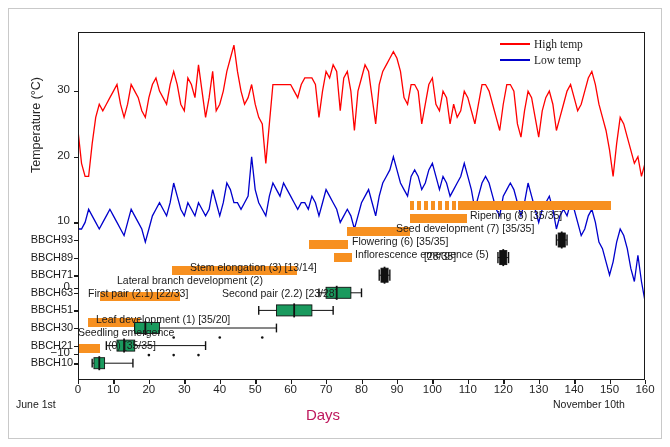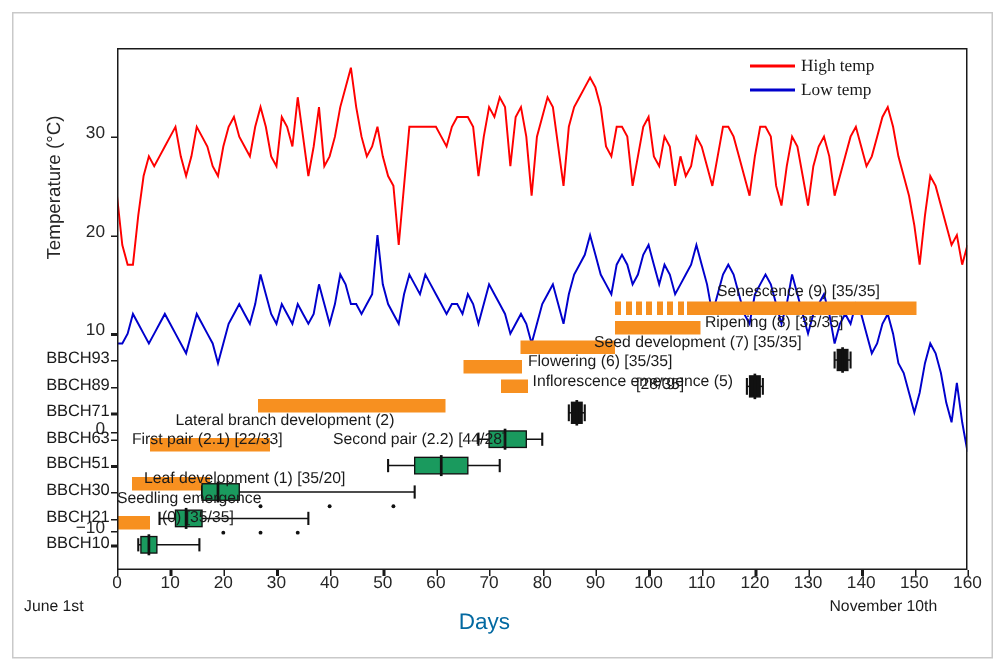--- a/index.html
+++ b/index.html
@@ -91,21 +91,21 @@
     top: 380px;
     width: 1.4px; height: 4px;
     background: #1a1a1a;
   }
   #xlabel-days {
     position: absolute;
     left: 0; top: 406px;
     width: 608px;
     text-align: center;
     font-size: 15px;
-    color: #0369a1;
+    color: #be185d;
     padding-left: 38px;
   }
   .edge-date {
     position: absolute;
     top: 398px;
     font-size: 10.5px;
     color: #1a1a1a;
     white-space: nowrap;
   }
   #date-start { left: 16px; }
@@ -316,25 +316,25 @@
     <div class="ytick-mark" style="top: 288.075px; left: 74px;"></div>
     <div class="ytick-mark" style="top: 353.736px; left: 74px;"></div>
     <div class="ytick-mark" style="top: 240px; left: 74px;"></div>
     <div class="ytick-mark" style="top: 257.6px; left: 74px;"></div>
     <div class="ytick-mark" style="top: 275.2px; left: 74px;"></div>
     <div class="ytick-mark" style="top: 292.8px; left: 74px;"></div>
     <div class="ytick-mark" style="top: 310.4px; left: 74px;"></div>
     <div class="ytick-mark" style="top: 328px; left: 74px;"></div>
     <div class="ytick-mark" style="top: 345.6px; left: 74px;"></div>
     <div class="ytick-mark" style="top: 363.2px; left: 74px;"></div>
-    <div class="pheno-text" style="left: 478px; top: 188px;">Senescence (9) [35/35]</div>
     <div class="pheno-text" style="left: 470px; top: 209px;">Ripening (8) [35/35]</div>
     <div class="pheno-text" style="left: 396px; top: 222px;">Seed development (7) [35/35]</div>
     <div class="pheno-text" style="left: 352px; top: 235px;">Flowering (6) [35/35]</div>
     <div class="pheno-text" style="left: 355px; top: 248px;">Inflorescence emergence (5)</div>
+    <div class="pheno-text" style="left: 190px; top: 261px;">Stem elongation (3) [13/14]</div>
     <div class="pheno-text" style="left: 117px; top: 274px;">Lateral branch development (2)</div>
     <div class="pheno-text" style="left: 88px; top: 287px;">First pair (2.1) [22/33]</div>
-    <div class="pheno-text" style="left: 222px; top: 287px;">Second pair (2.2) [44/28]</div>
+    <div class="pheno-text" style="left: 222px; top: 287px;">Second pair (2.2) [23/28]</div>
     <div class="pheno-text" style="left: 96px; top: 313px;">Leaf development (1) [35/20]</div>
     <div class="pheno-text" style="left: 78px; top: 326px;">Seedling emergence</div>
     <div class="pheno-text" style="left: 108px; top: 339px; text-align: right;">(0) [35/35]</div>
     <div class="pheno-text" style="left: 424px; top: 250px;">[28/35]</div>
   </div>
 
 </body></html>

